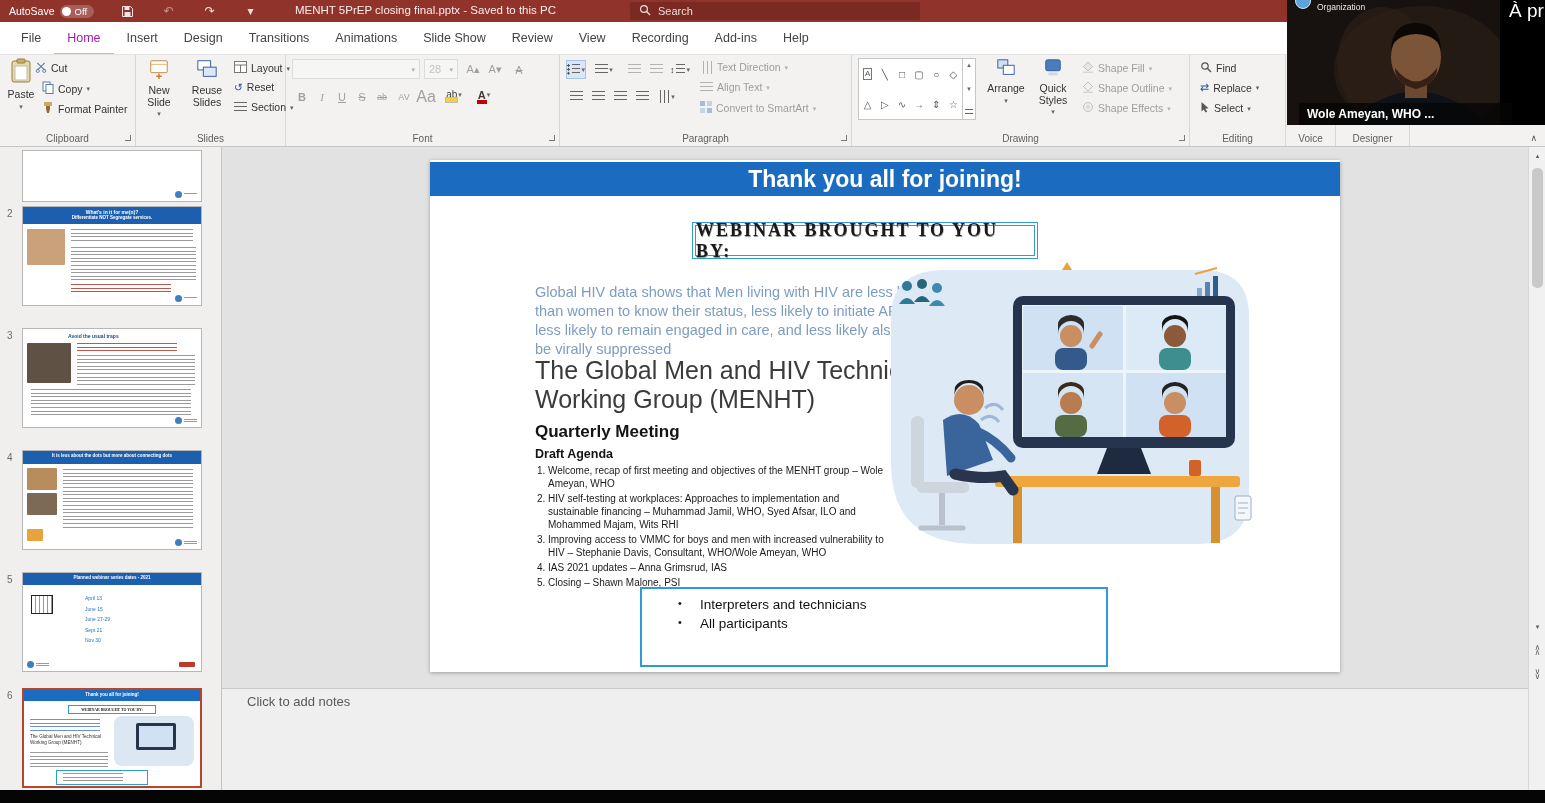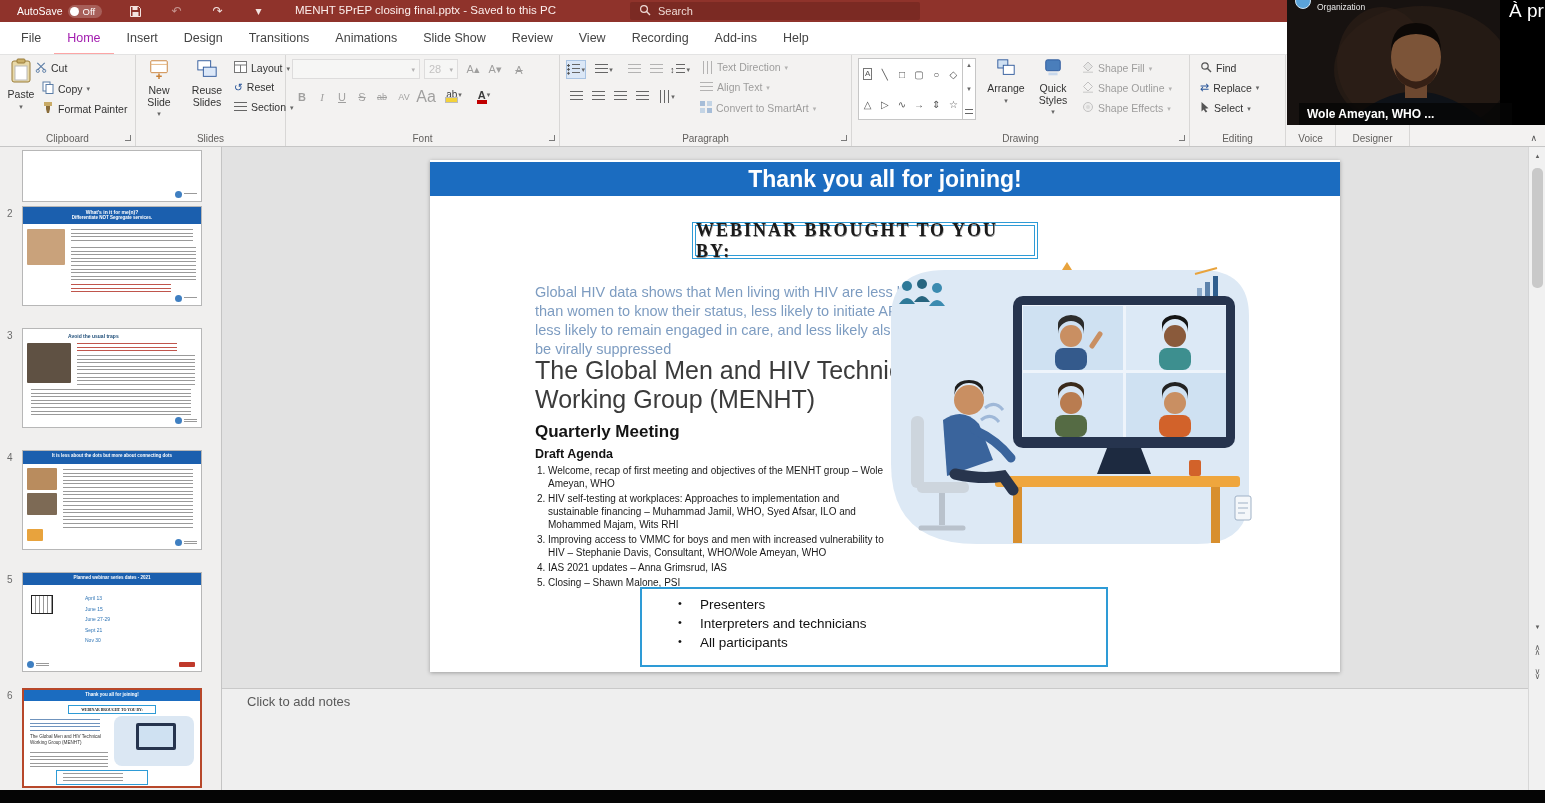--- a/index.html
+++ b/index.html
@@ -1,21 +1,21 @@
 <!DOCTYPE html>
 <html><head>
 <meta charset="utf-8">
 <style>
 *{margin:0;padding:0;box-sizing:border-box}
 html,body{width:1545px;height:803px;overflow:hidden}
 body{font-family:"Liberation Sans",sans-serif;background:#000;position:relative}
 
 
 .titlebar{position:absolute;left:0;top:0;width:1545px;height:22px;background:#8f332b;color:#f3e3e0;font-size:11px;display:flex;align-items:center;z-index:5}
-.qat{display:flex;align-items:center;gap:26px;padding-left:17px}
+.qat{display:flex;align-items:center;gap:26px;padding-left:9px}
 .autosave{display:flex;align-items:center;gap:5px;color:#fff;font-size:10.5px}
 .as-pill{display:flex;align-items:center;gap:4px;background:rgba(255,255,255,.22);border-radius:8px;padding:1px 7px 1px 2px;font-size:9.5px;color:#fff}
 .as-knob{width:9px;height:9px;border-radius:50%;background:#fff}
 .tb-ic{width:15px;height:15px;display:inline-flex;align-items:center;justify-content:center;font-size:12px;color:#f3e3e0}
 .tb-ic.dim{opacity:.55}
 .doc-title{position:absolute;left:295px;top:4px;font-size:11.5px;color:#fceeec;white-space:nowrap}
 .search{position:absolute;left:630px;top:2px;width:290px;height:18px;background:#7b2a23;border-radius:2px;display:flex;align-items:center;gap:7px;padding-left:9px;color:#eedad5;font-size:11px}
 
 
 .tabsrow{position:absolute;left:0;top:22px;width:1545px;height:33px;background:#fff;display:flex;align-items:stretch;padding-left:8px;border-bottom:1px solid #e3e3e3;z-index:4}
@@ -567,21 +567,20 @@
         </g>
         <g>
           <rect x="390" y="238" width="16" height="24" rx="2" fill="#f4f7fa" stroke="#9fb1c6"></rect>
           <path d="M393 245h10M393 250h10M393 255h7" stroke="#9fb1c6"></path>
         </g>
       </svg>
     </div>
 
     <div class="thanks-box">
       <ul>
-        <li>Presenters</li>
         <li>Interpreters and technicians</li>
         <li>All participants</li>
       </ul>
     </div>
   </div>
 </div>
 
 <div class="notes">
   <span class="notes-text">Click to add notes</span>
 </div>

